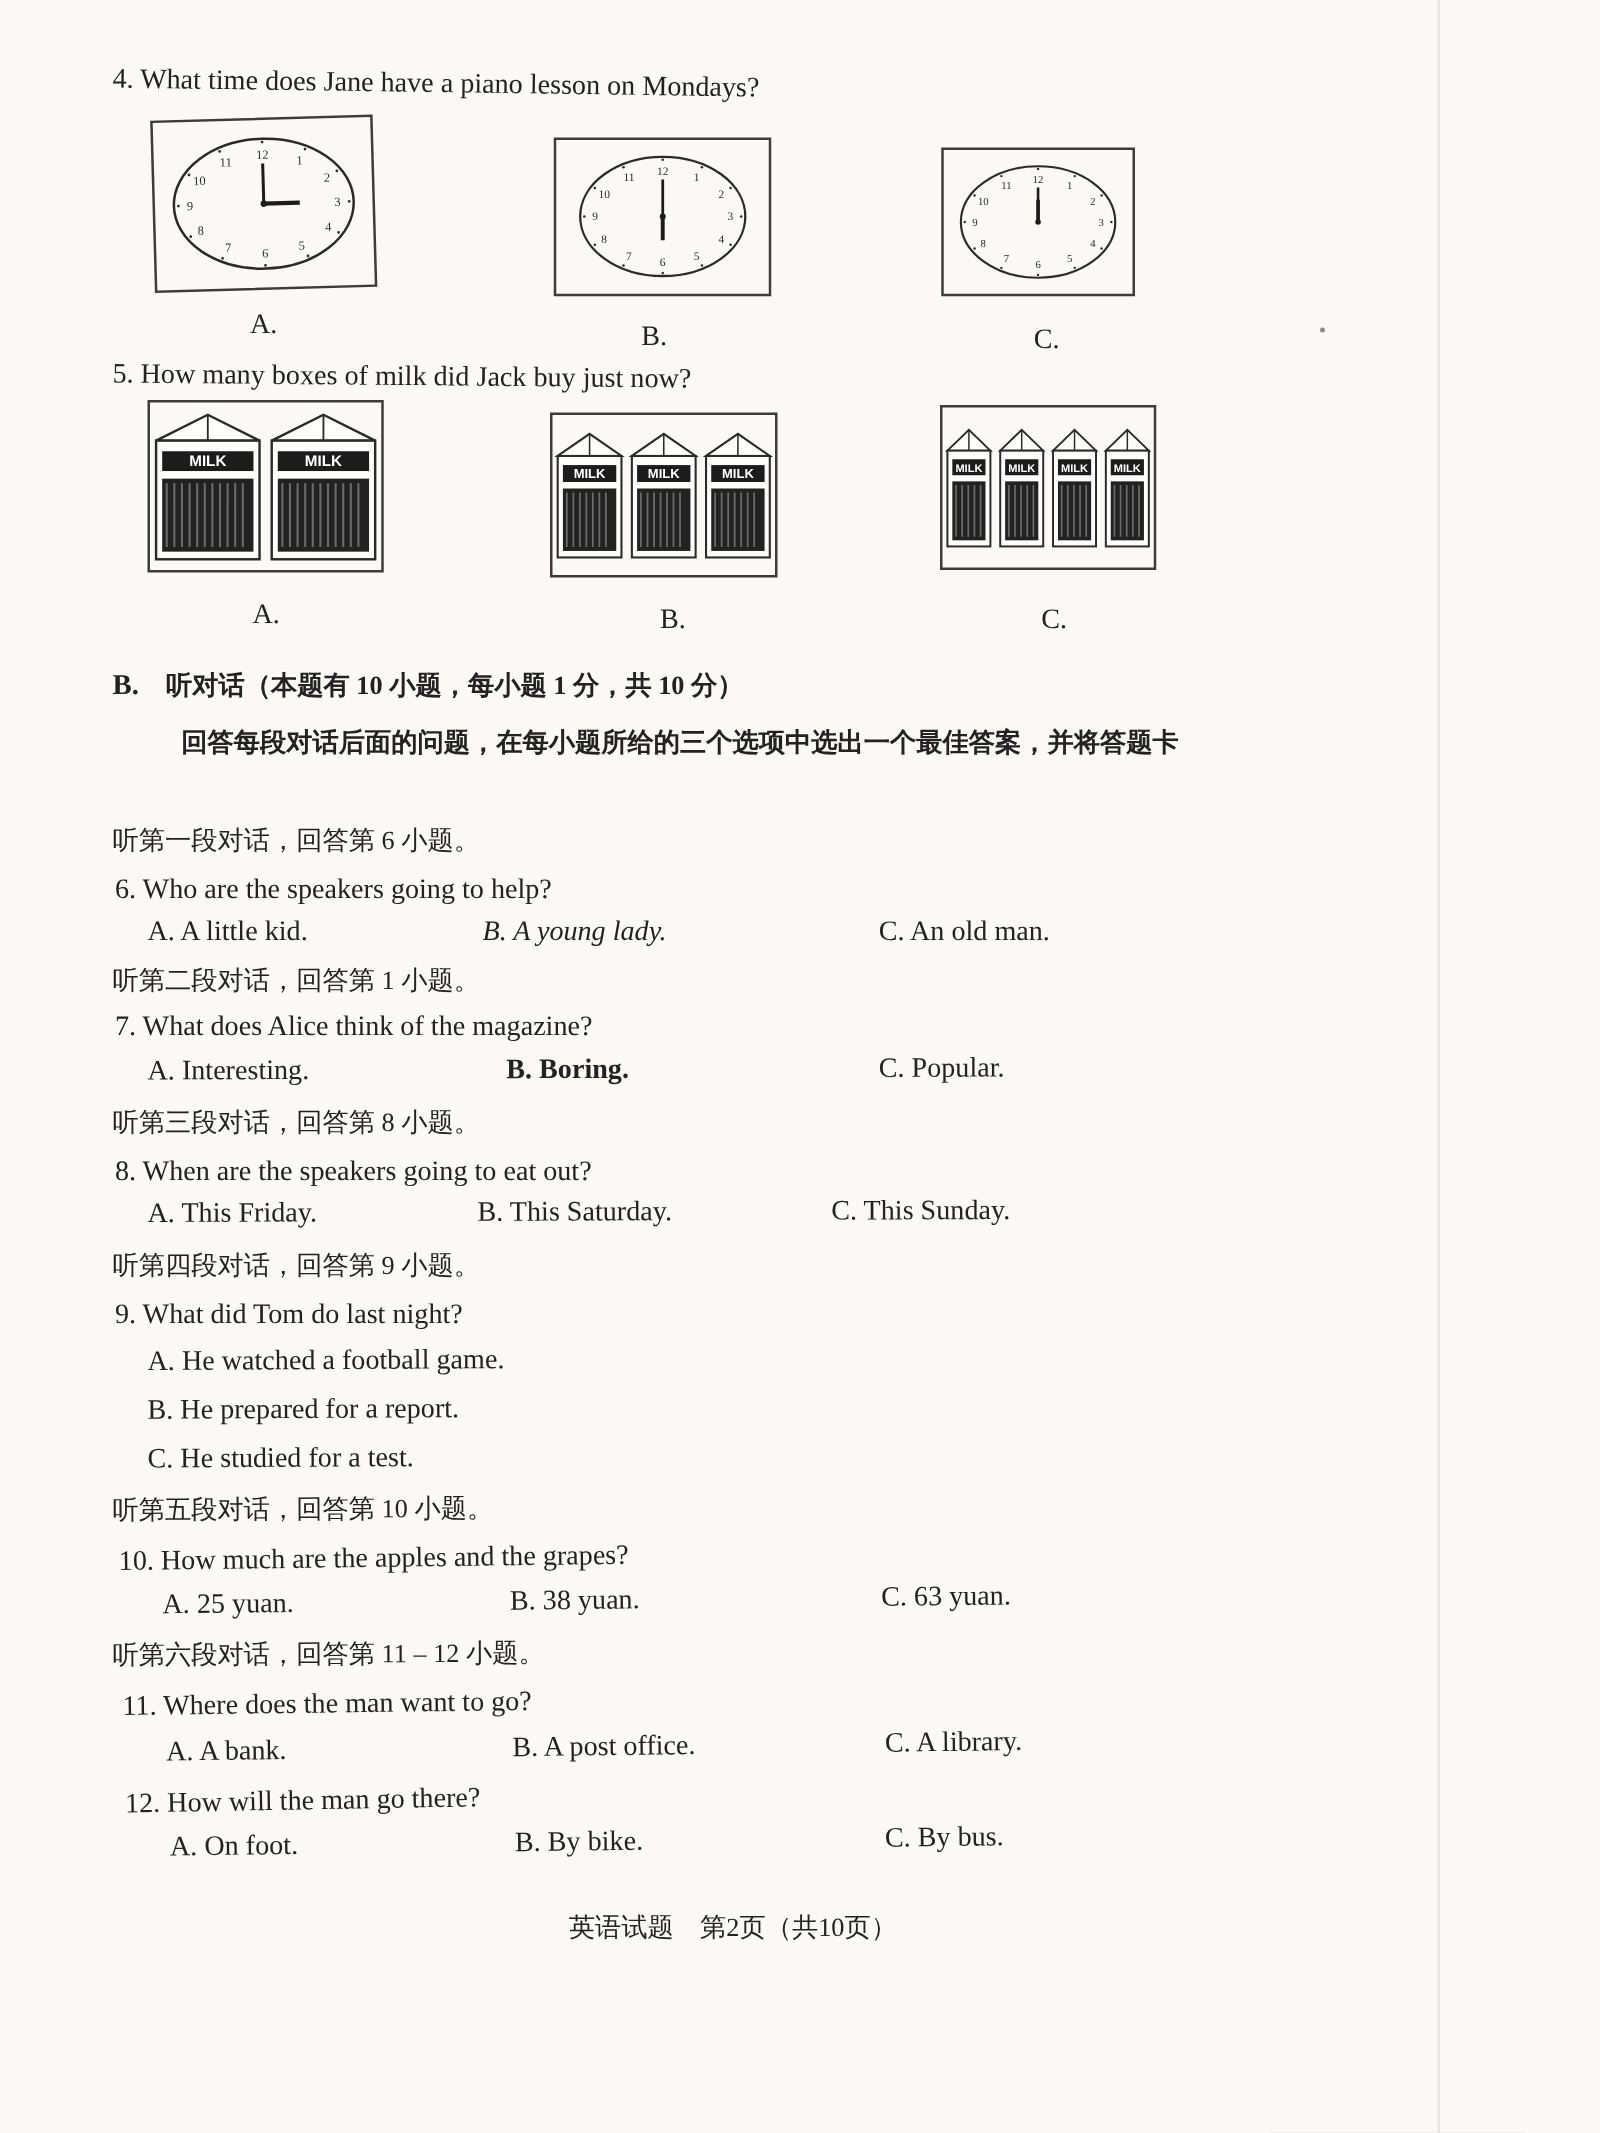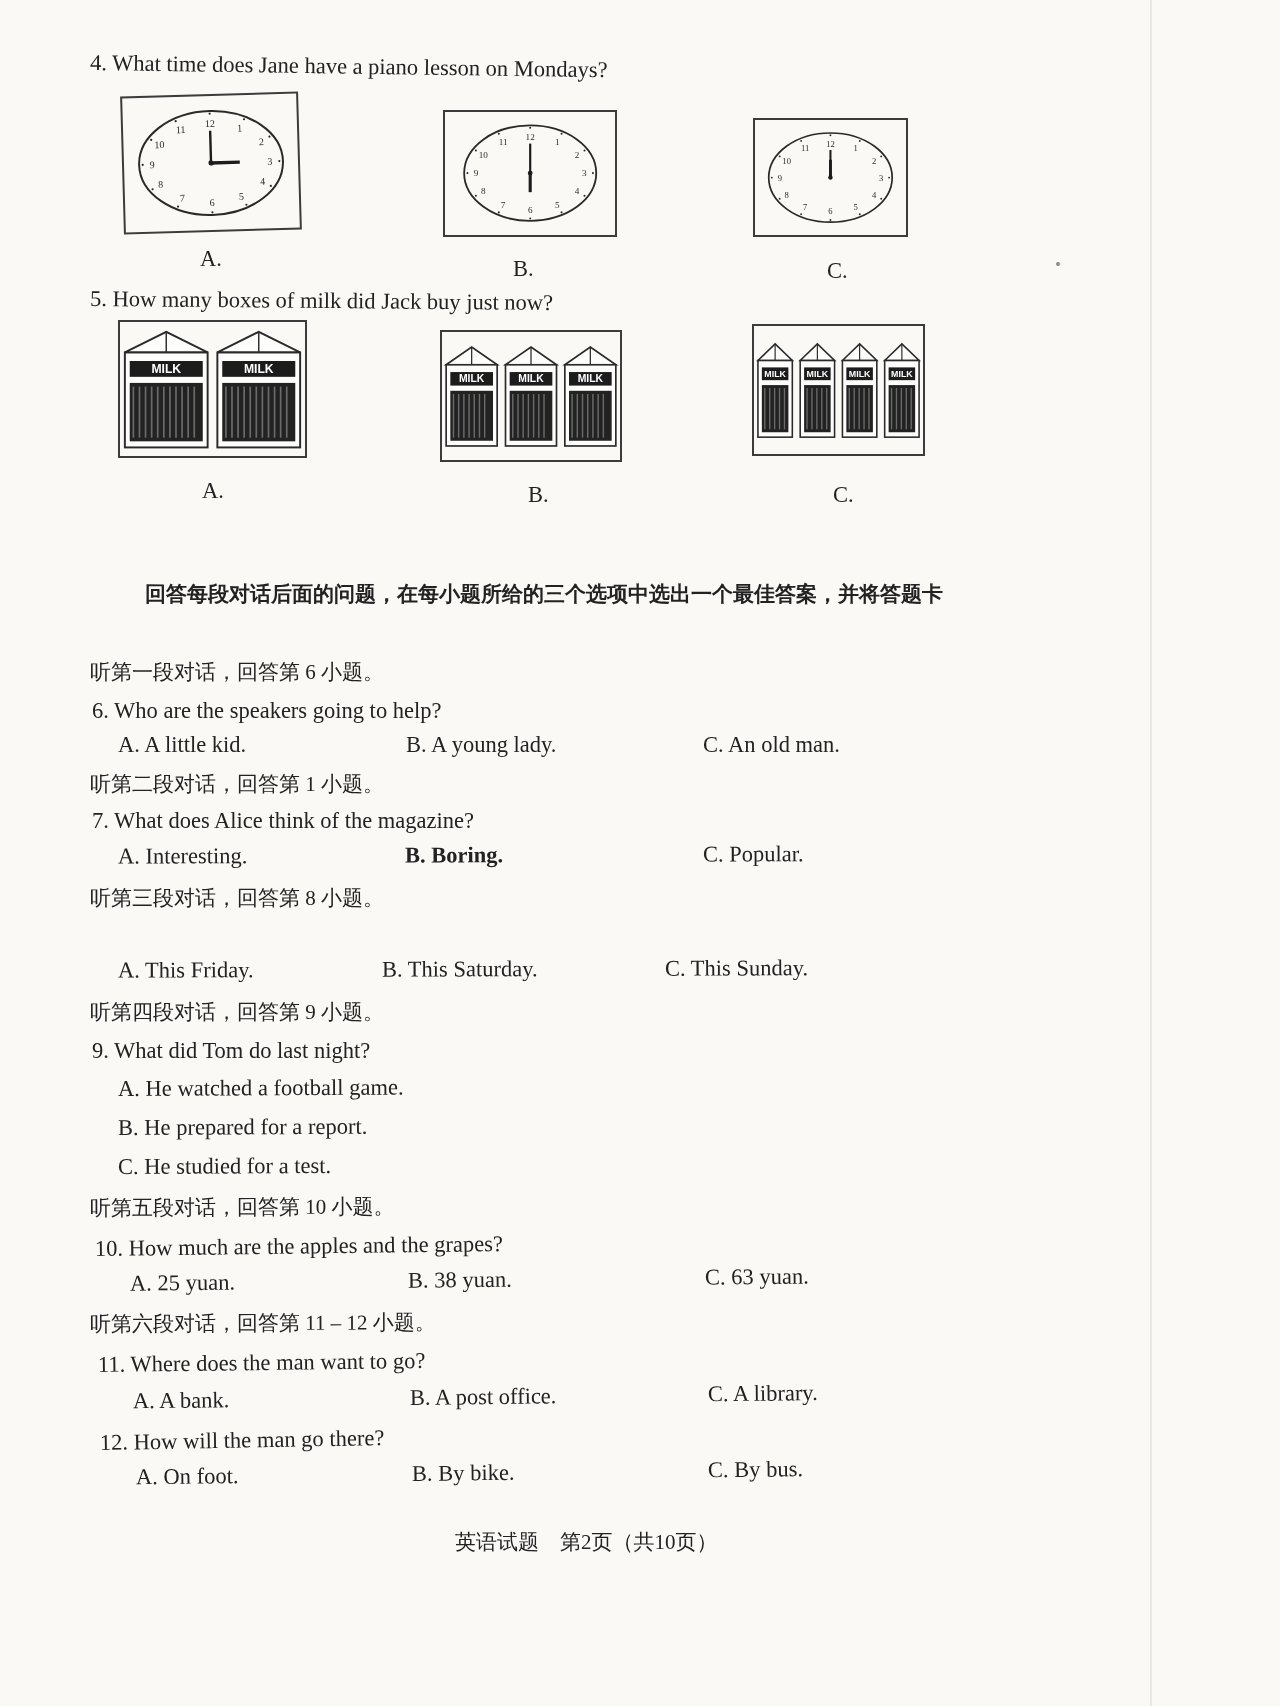--- a/index.html
+++ b/index.html
@@ -273,39 +273,44 @@
           <line x1="155" y1="52" x2="155" y2="94" stroke="#6a6a6a" stroke-width="1.4"></line>
           <line x1="160" y1="52" x2="160" y2="94" stroke="#6a6a6a" stroke-width="1.4"></line>
         </svg>
       </div>
   </div>
 
   <div class="t" style="left:202px;top:478px;">A.</div>
   <div class="t" style="left:528px;top:482px;">B.</div>
   <div class="t" style="left:833px;top:482px;">C.</div>
 
+  <div class="t bold" style="left:90px;top:534px;font-size:23px;">
+    <span>B.</span>
+    <span class="cn" style="margin-left:16px;">听对话（本题有 10 小题，每小题 1 分，共 10 分）</span>
+  </div>
   <div class="t cn bold" style="left:145px;top:580px;">回答每段对话后面的问题，在每小题所给的三个选项中选出一个最佳答案，并将答题卡</div>
 
   <div class="t cn" style="left:90px;top:658px;">听第一段对话，回答第 6 小题。</div>
   <div class="t" style="left:92px;top:698px;">6. Who are the speakers going to help?</div>
   <div class="orow" style="left:0;top:732px;">
     <span style="left:118px;">A. A little kid.</span>
-    <span style="left:406px;">B. A young lady.</span>
+    <span style="left:386px;font-style:italic;">B. A young lady.</span>
     <span style="left:703px;">C. An old man.</span>
   </div>
 
   <div class="t cn" style="left:90px;top:770px;">听第二段对话，回答第 1 小题。</div>
   <div class="t" style="left:92px;top:808px;">7. What does Alice think of the magazine?</div>
   <div class="orow" style="left:0;top:844px;transform:rotate(-0.2deg);">
     <span style="left:118px;">A. Interesting.</span>
     <span style="left:405px;font-weight:bold;">B. Boring.</span>
     <span style="left:703px;">C. Popular.</span>
   </div>
 
   <div class="t cn" style="left:90px;top:884px;">听第三段对话，回答第 8 小题。</div>
+  <div class="t" style="left:92px;top:924px;">8. When are the speakers going to eat out?</div>
   <div class="orow" style="left:0;top:958px;transform:rotate(-0.2deg);">
     <span style="left:118px;">A. This Friday.</span>
     <span style="left:382px;">B. This Saturday.</span>
     <span style="left:665px;">C. This Sunday.</span>
   </div>
 
   <div class="t cn" style="left:90px;top:998px;">听第四段对话，回答第 9 小题。</div>
   <div class="t" style="left:92px;top:1038px;">9. What did Tom do last night?</div>
   <div class="t" style="left:118px;top:1076px;transform:rotate(-0.3deg);">A. He watched a football game.</div>
   <div class="t" style="left:118px;top:1115px;transform:rotate(-0.3deg);">B. He prepared for a report.</div>

